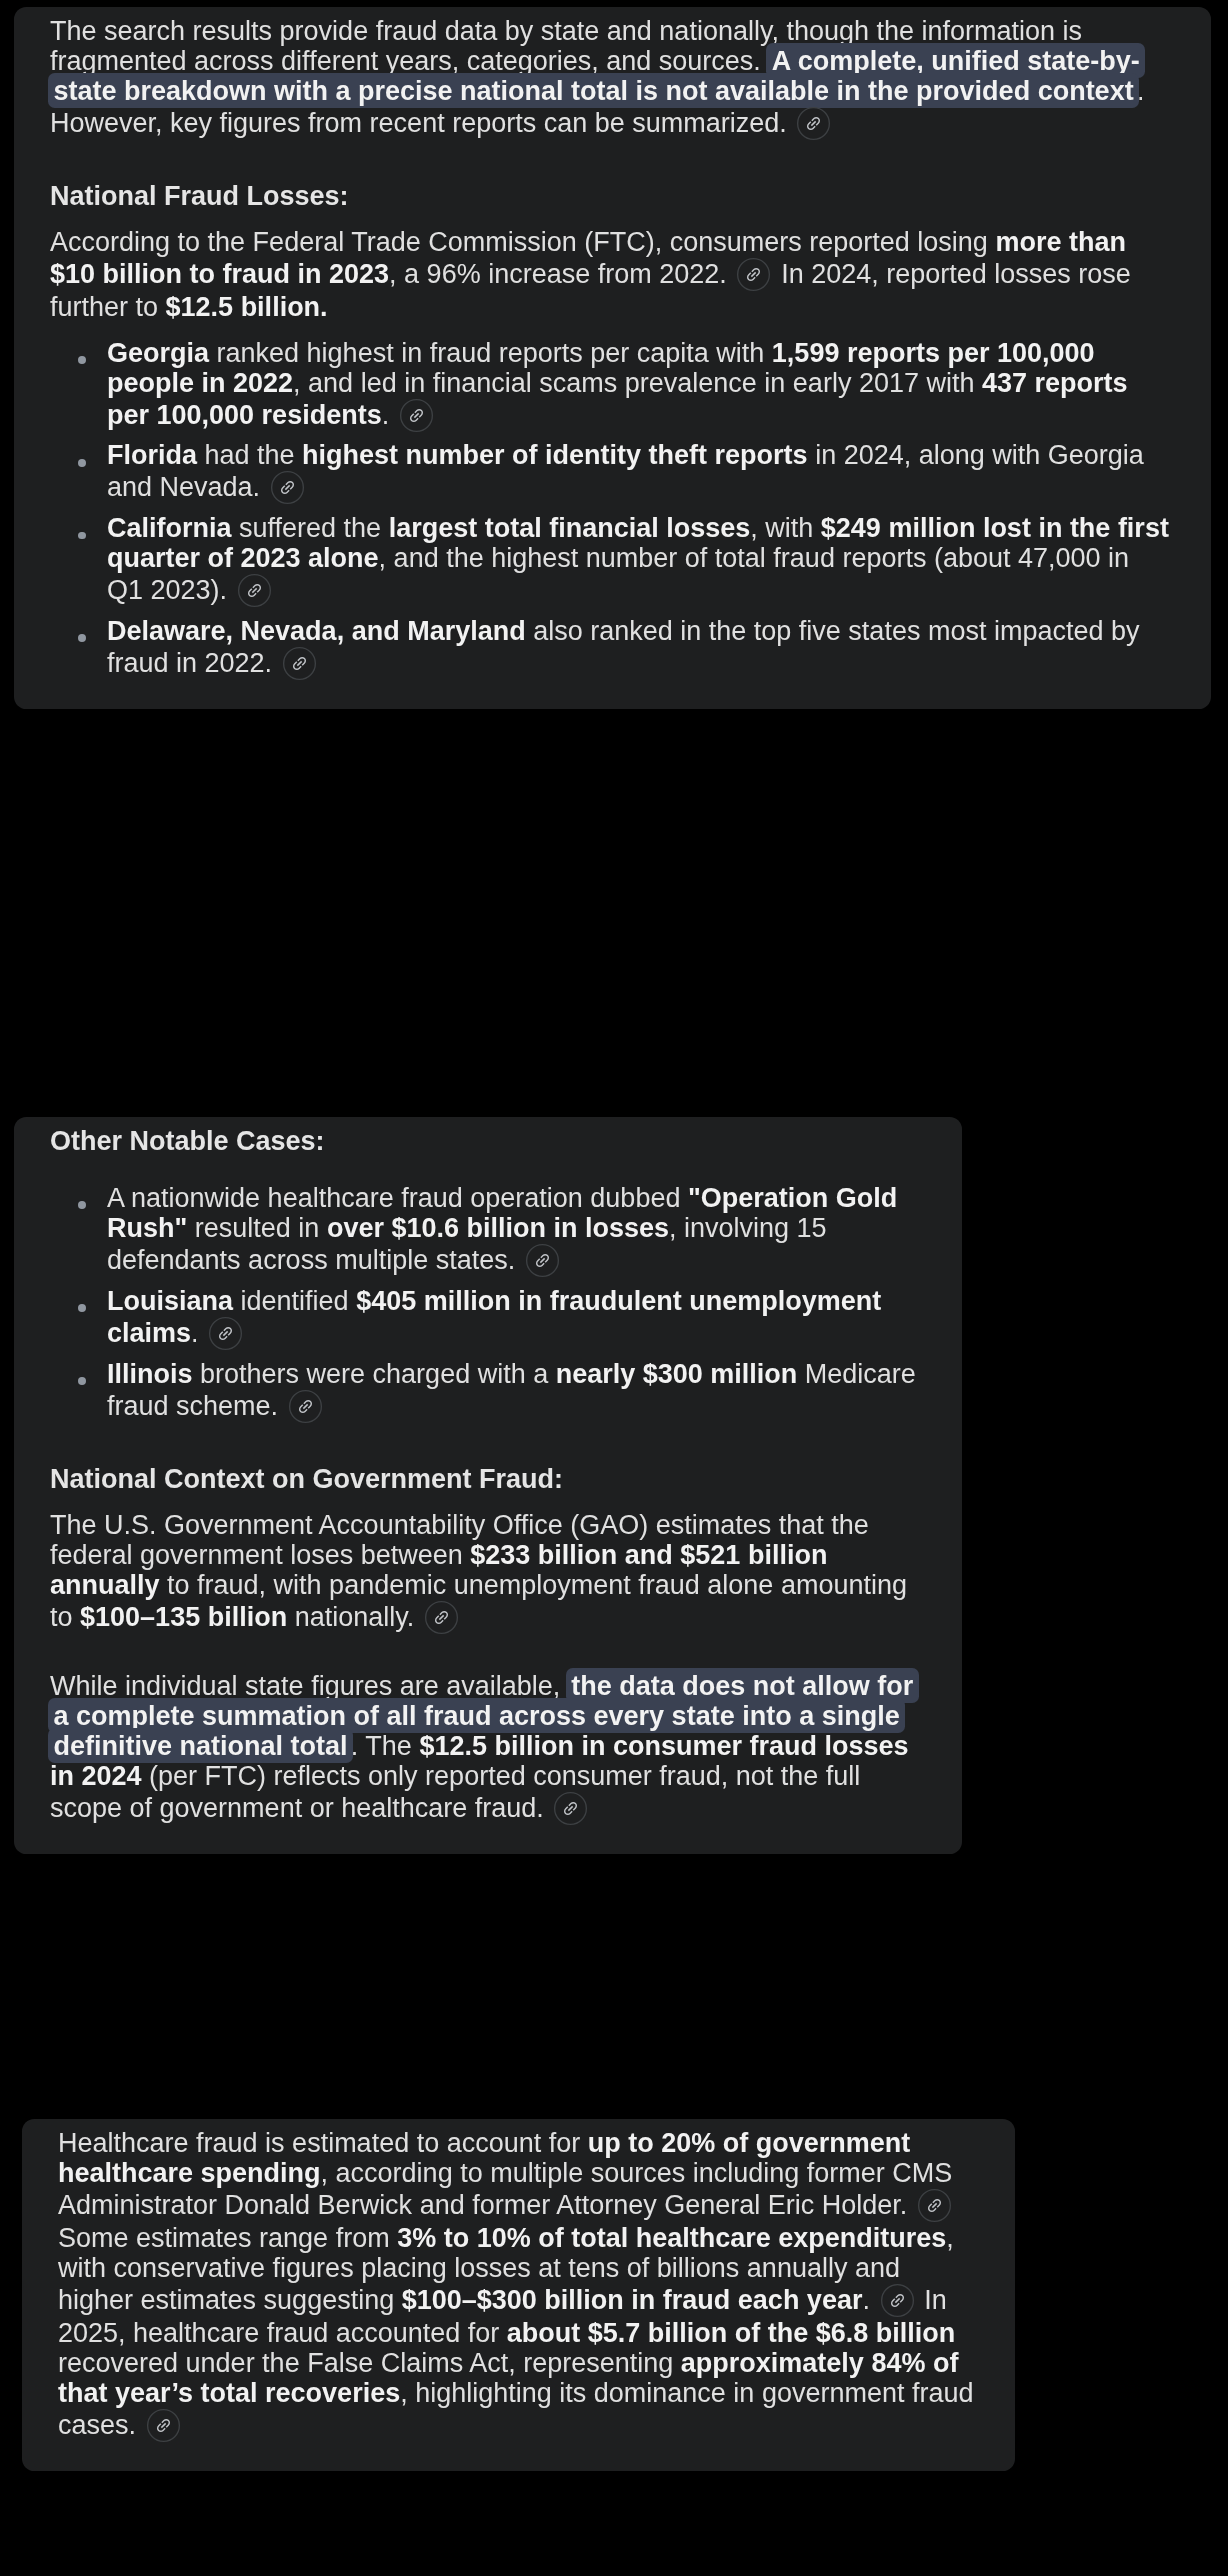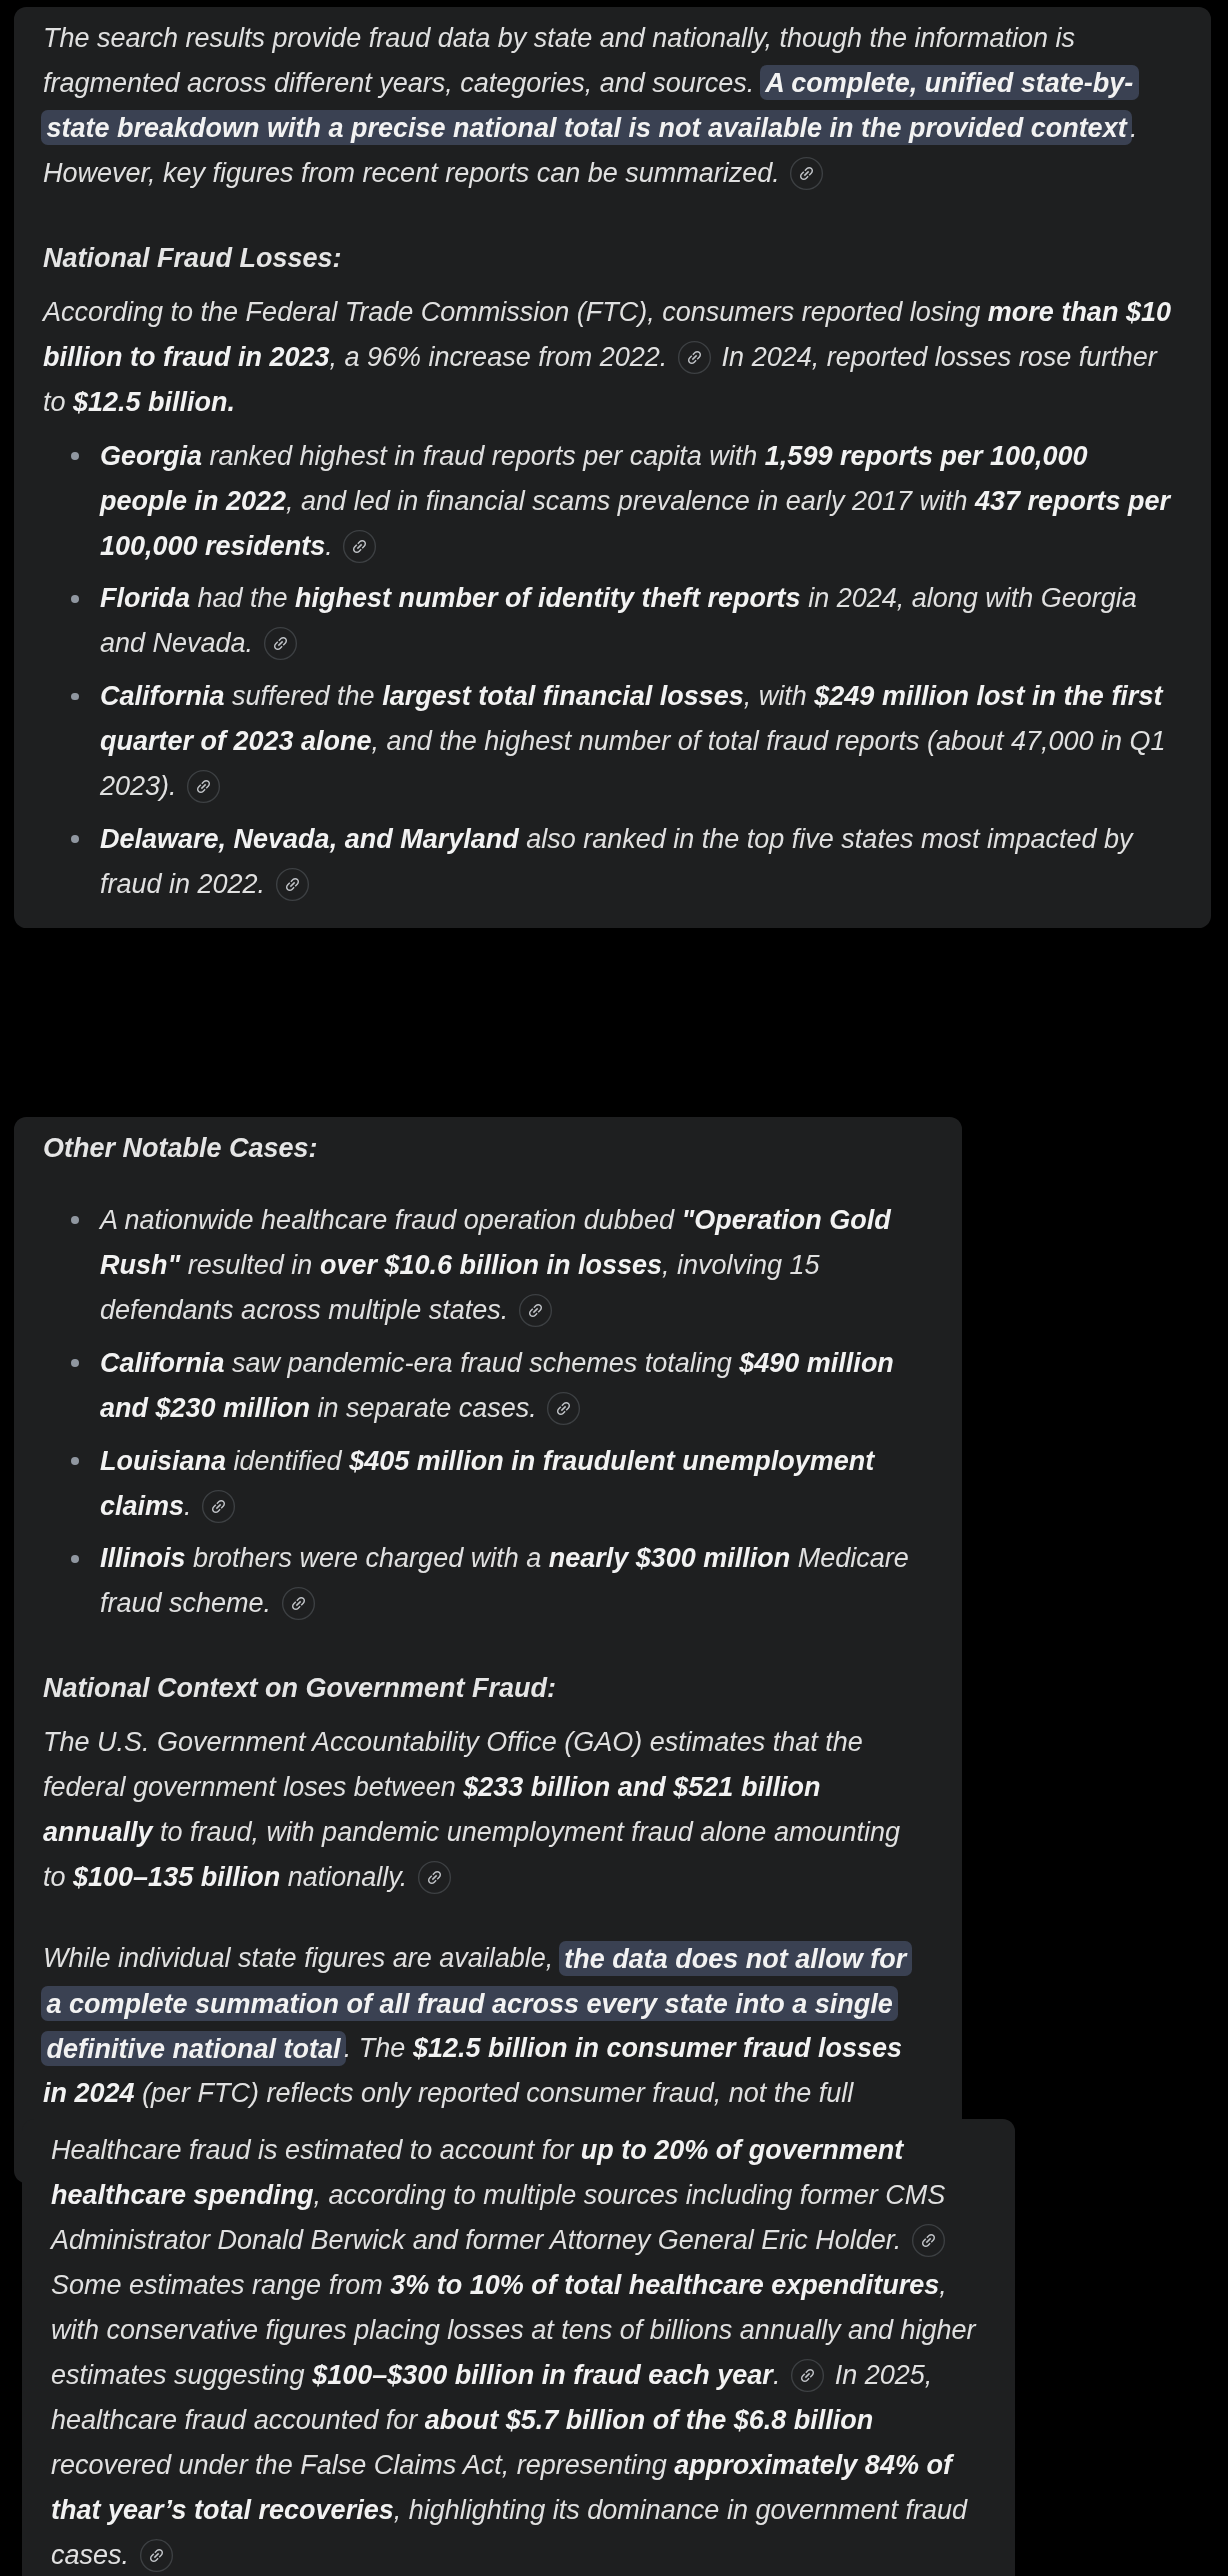--- a/index.html
+++ b/index.html
@@ -18,21 +18,21 @@
     position: absolute;
     background: #1e1f20;
     border-radius: 12.3px;
     padding: 9px 24.5px 12.3px 20px;
     box-sizing: border-box;
   }
   #panel-1 { left: 14px; top: 6.7px;   width: 1197px; }
   #panel-2 { left: 14px; top: 1117px; width: 948px; }
   #panel-3 { left: 22px; top: 2119px; width: 993px; }
 
-  p, h3, ul { margin: 9px; padding: 0; font-size: 27px; line-height: 45px; font-weight: 400; font-style: italic; }
+  p, h3, ul { margin: 16px; padding: 0; font-size: 27px; line-height: 30px; font-weight: 400; }
   h3 { font-weight: 700; color: #e5e5e5; margin-top: 40px; }
   p  { margin-top: 36px; }
   h3 + p { margin-top: 0; }
   h3 + ul { margin-top: 27px; }
   .panel > :first-child { margin-top: 0; }
 
   ul { list-style: none; }
   li { position: relative; margin-left: 57px; }
   li + li { margin-top: 7.8px; }
   li::before {
@@ -123,28 +123,20 @@
     <h3><span>Other Notable Cases:</span></h3>
     <ul>
       <li><span>A nationwide healthcare fraud operation dubbed </span><span class="b">"Operation Gold Rush"</span><span> resulted in </span><span class="b">over $10.6 billion in losses</span><span>, involving 15 defendants across multiple states. </span><span class="link-icon"><svg viewBox="0 0 64 64" aria-hidden="true">
     <circle cx="32" cy="32" r="29" fill="none" stroke="#3d4043" stroke-width="2.5"></circle>
     <g transform="rotate(-45 32 32)">
       <g transform="translate(15.2 15.2) scale(1.4)">
         <path fill="#c0c3c7" d="M3.9 12c0-1.71 1.39-3.1 3.1-3.1h4V7H7c-2.76 0-5 2.24-5 5s2.24 5 5 5h4v-1.9H7c-1.71 0-3.1-1.39-3.1-3.1zM8 13h8v-2H8v2zm9-6h-4v1.9h4c1.71 0 3.1 1.39 3.1 3.1s-1.39 3.1-3.1 3.1h-4V17h4c2.76 0 5-2.24 5-5s-2.24-5-5-5z"></path>
       </g>
     </g>
   </svg></span></li>
-      <li><span class="b">California</span><span> saw pandemic-era fraud schemes totaling </span><span class="b">$490 million and $230 million</span><span> in separate cases. </span><span class="link-icon"><svg viewBox="0 0 64 64" aria-hidden="true">
-    <circle cx="32" cy="32" r="29" fill="none" stroke="#3d4043" stroke-width="2.5"></circle>
-    <g transform="rotate(-45 32 32)">
-      <g transform="translate(15.2 15.2) scale(1.4)">
-        <path fill="#c0c3c7" d="M3.9 12c0-1.71 1.39-3.1 3.1-3.1h4V7H7c-2.76 0-5 2.24-5 5s2.24 5 5 5h4v-1.9H7c-1.71 0-3.1-1.39-3.1-3.1zM8 13h8v-2H8v2zm9-6h-4v1.9h4c1.71 0 3.1 1.39 3.1 3.1s-1.39 3.1-3.1 3.1h-4V17h4c2.76 0 5-2.24 5-5s-2.24-5-5-5z"></path>
-      </g>
-    </g>
-  </svg></span></li>
       <li><span class="b">Louisiana</span><span> identified </span><span class="b">$405 million in fraudulent unemployment claims</span><span>. </span><span class="link-icon"><svg viewBox="0 0 64 64" aria-hidden="true">
     <circle cx="32" cy="32" r="29" fill="none" stroke="#3d4043" stroke-width="2.5"></circle>
     <g transform="rotate(-45 32 32)">
       <g transform="translate(15.2 15.2) scale(1.4)">
         <path fill="#c0c3c7" d="M3.9 12c0-1.71 1.39-3.1 3.1-3.1h4V7H7c-2.76 0-5 2.24-5 5s2.24 5 5 5h4v-1.9H7c-1.71 0-3.1-1.39-3.1-3.1zM8 13h8v-2H8v2zm9-6h-4v1.9h4c1.71 0 3.1 1.39 3.1 3.1s-1.39 3.1-3.1 3.1h-4V17h4c2.76 0 5-2.24 5-5s-2.24-5-5-5z"></path>
       </g>
     </g>
   </svg></span></li>
       <li><span class="b">Illinois</span><span> brothers were charged with a </span><span class="b">nearly $300 million</span><span> Medicare fraud scheme. </span><span class="link-icon"><svg viewBox="0 0 64 64" aria-hidden="true">
     <circle cx="32" cy="32" r="29" fill="none" stroke="#3d4043" stroke-width="2.5"></circle>

